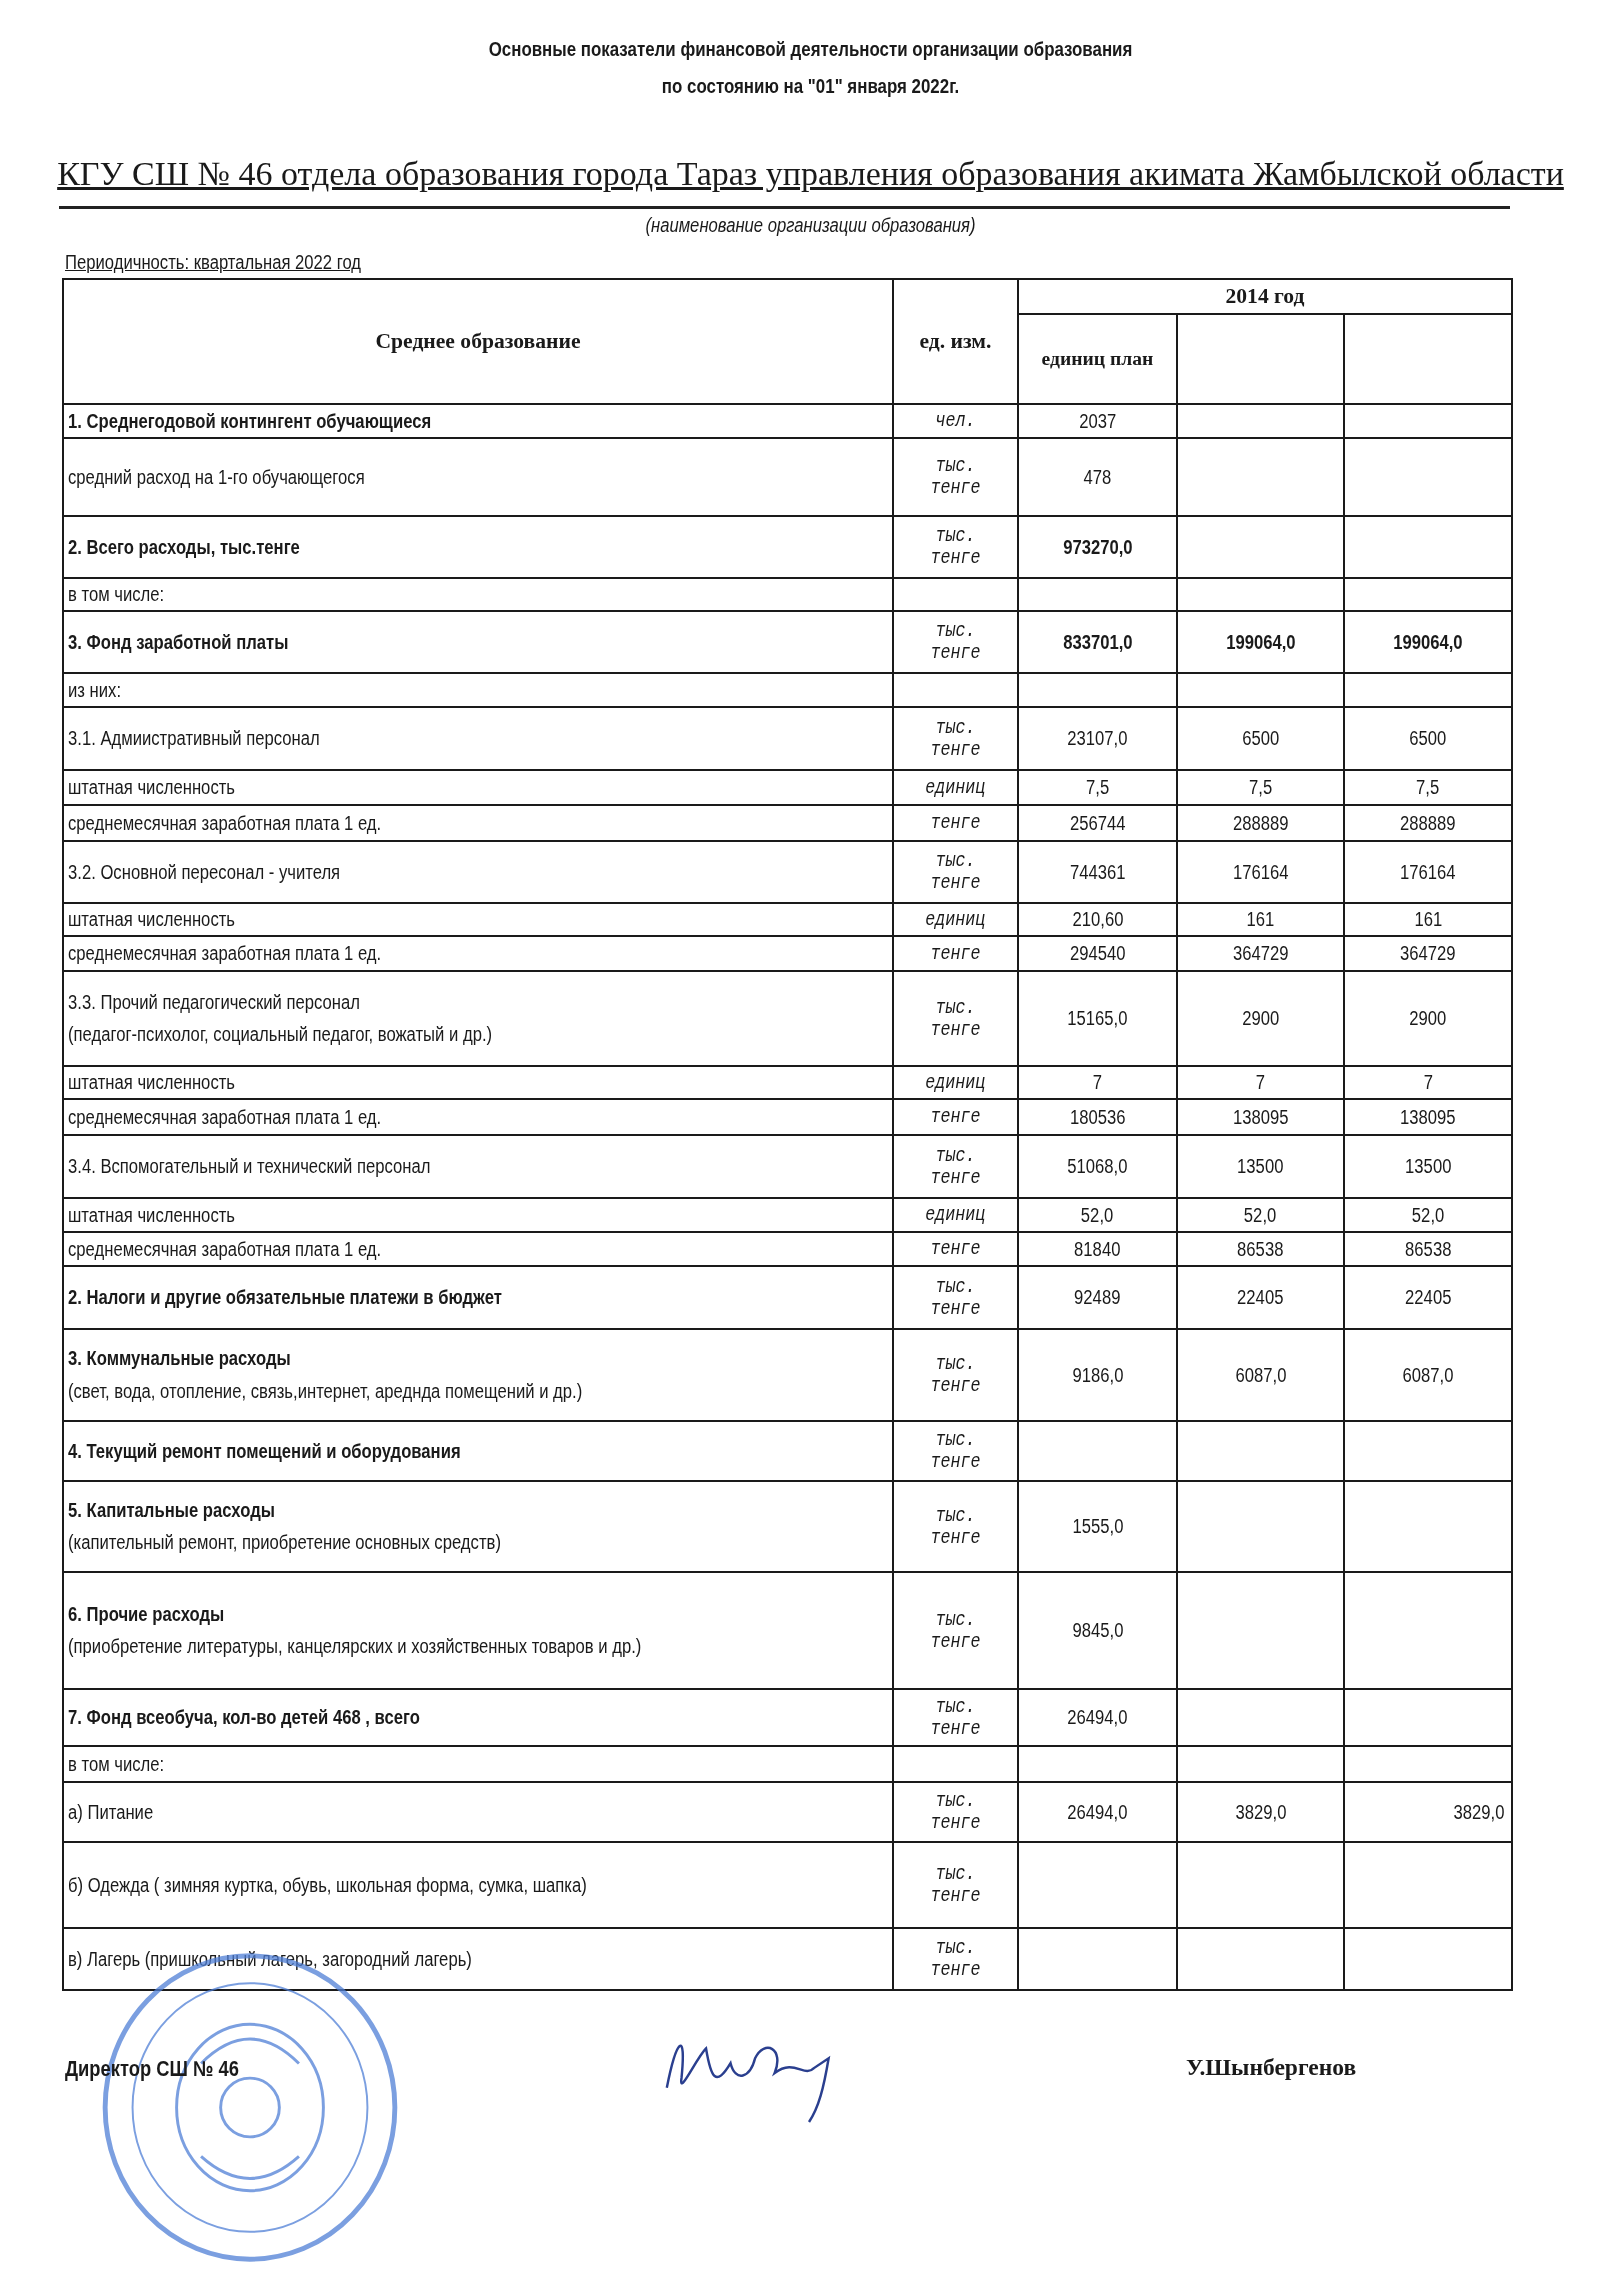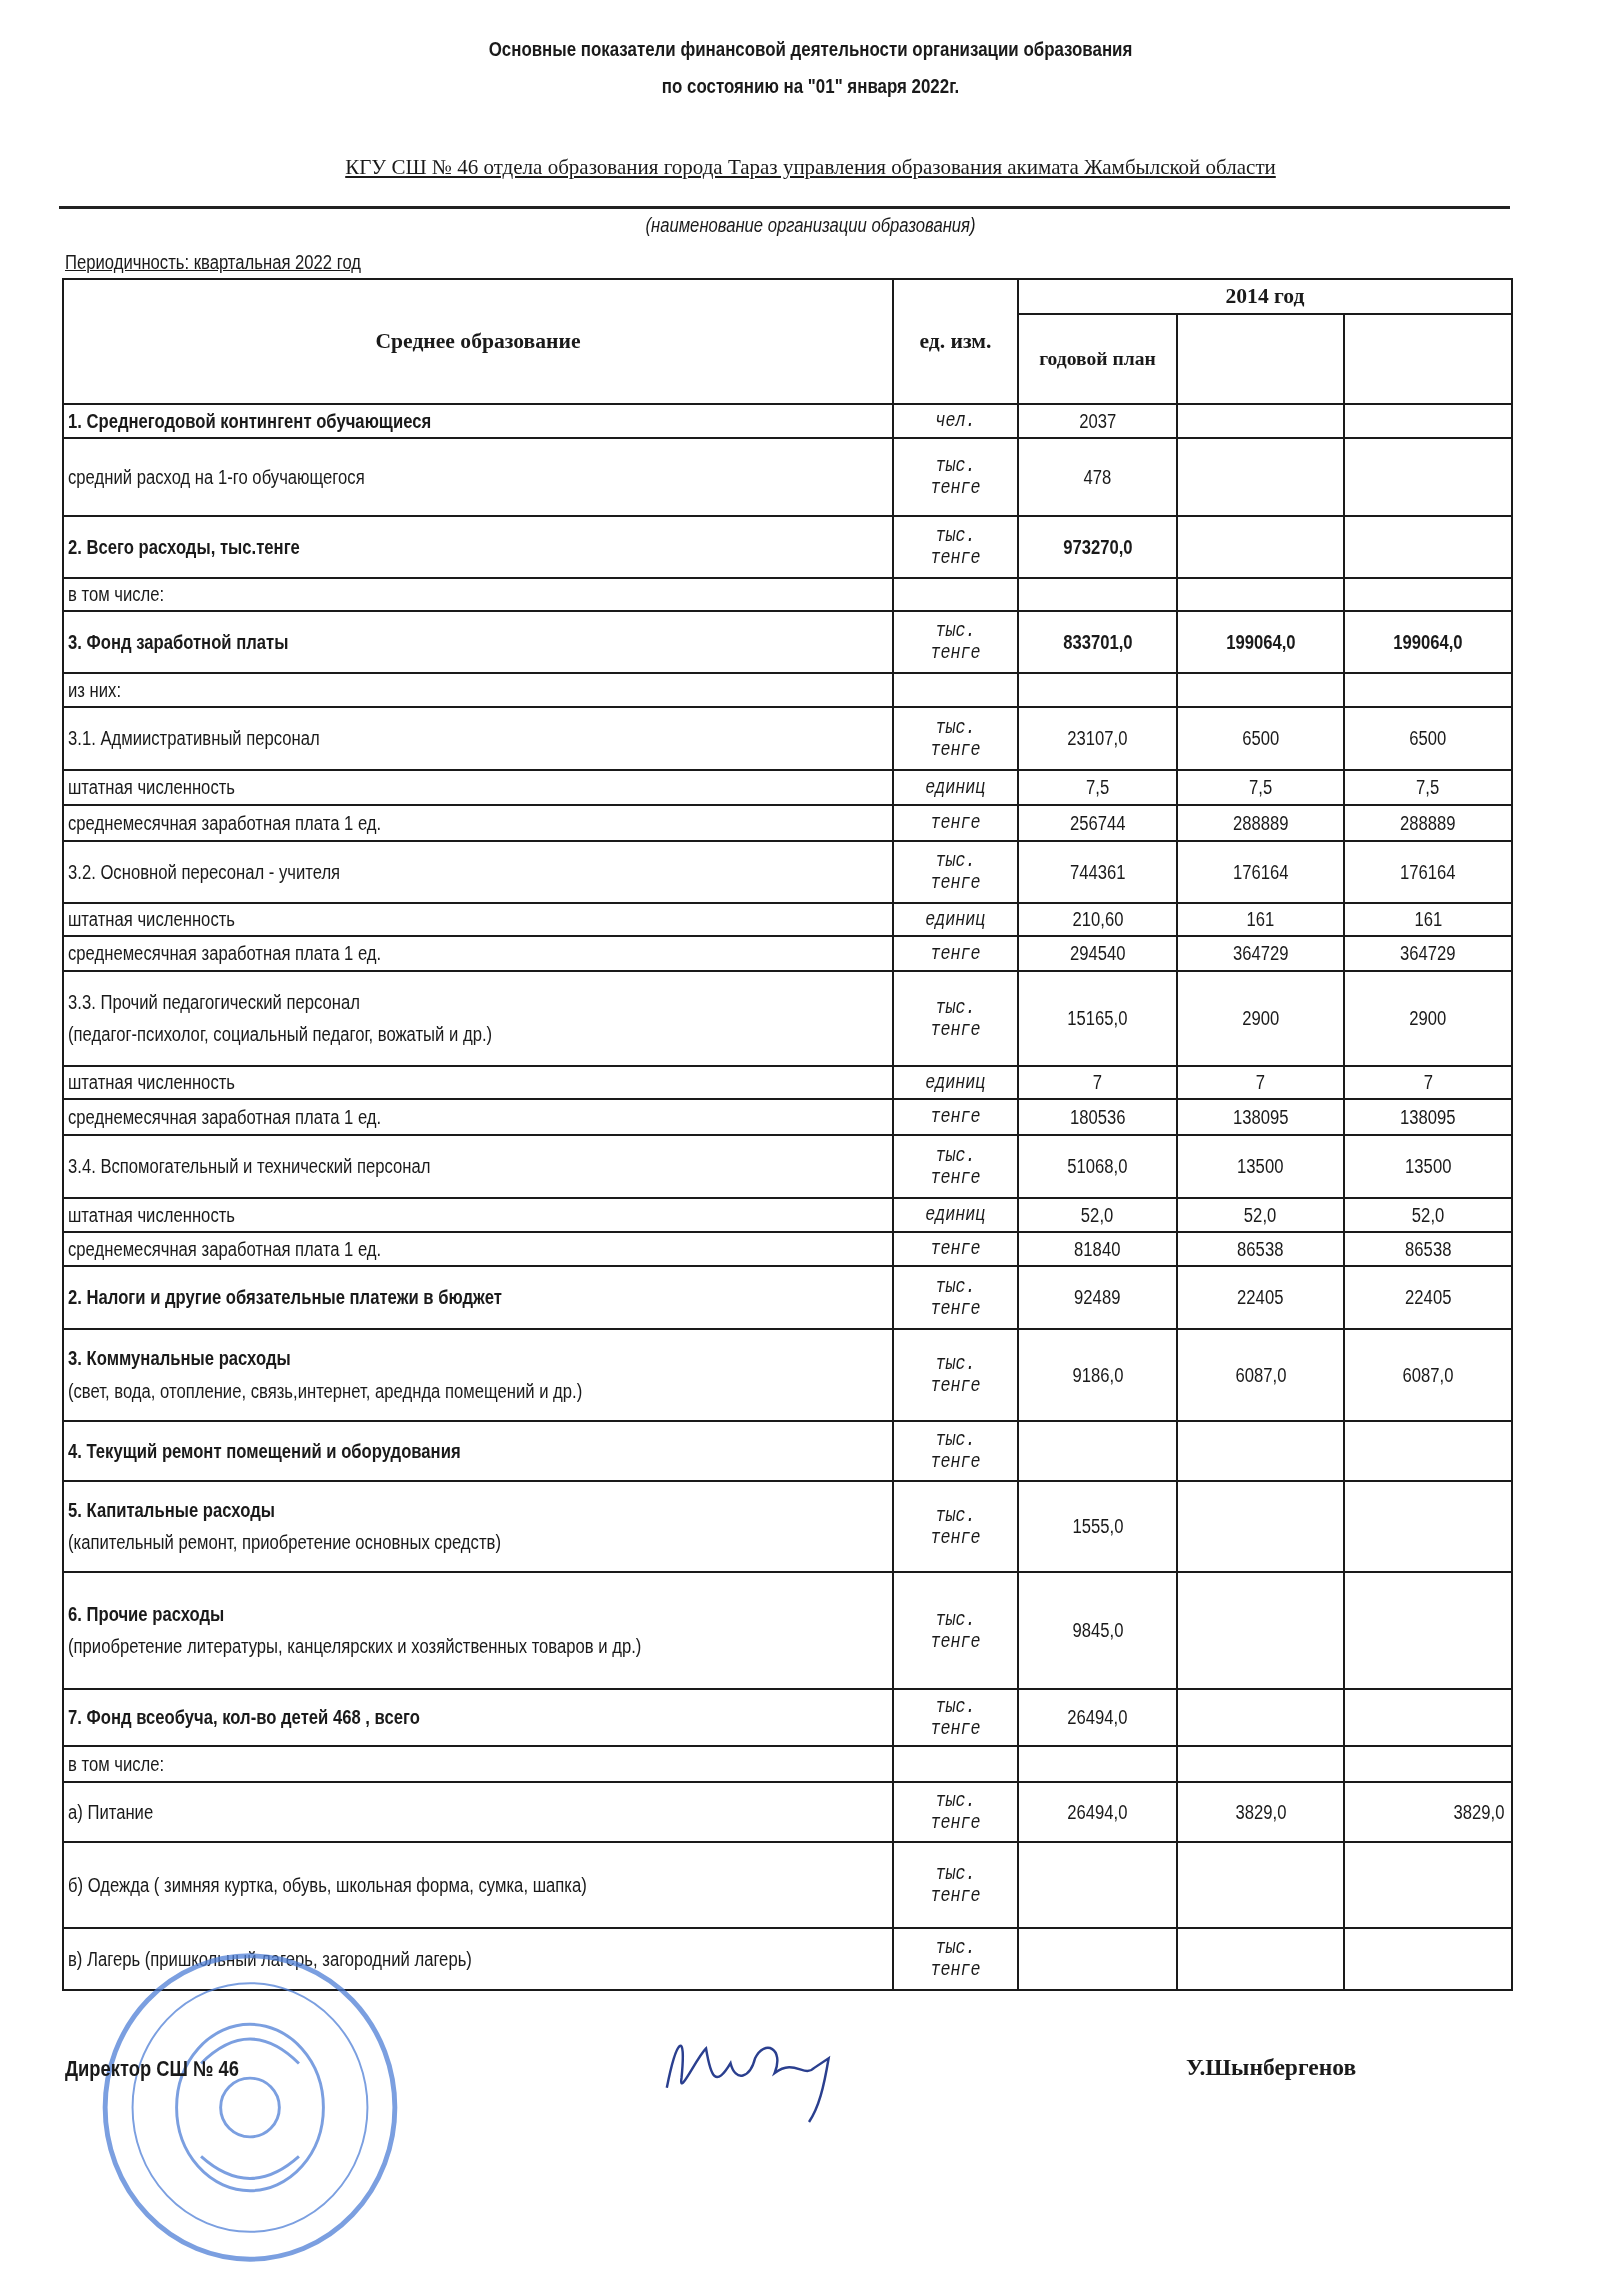--- a/index.html
+++ b/index.html
@@ -1,19 +1,19 @@
 <!DOCTYPE html>
 <html><head>
 <meta charset="utf-8">
 <style>
   html, body { margin:0; padding:0; background:#ffffff; }
   body { width:1621px; height:2292px; position:relative; overflow:hidden; color:#1a1a1a; }
   .abs { position:absolute; }
   .title { left:0; width:1621px; text-align:center; font-family:"Liberation Sans", sans-serif; font-weight:bold; font-size:20.6px; transform:scaleX(0.82); transform-origin:center; }
-  .org { left:0; width:1621px; text-align:center; top:155px; font-family:"Liberation Serif", serif; font-size:21px; }
+  .org { left:0; width:1621px; text-align:center; top:155px; font-family:"Liberation Serif", serif; font-size:34px; }
   .org span { text-decoration:underline; }
   .rule { left:59px; width:1451px; top:206px; height:2.9px; background:#222; }
   .caption { left:0; width:1621px; text-align:center; top:214px; font-family:"Liberation Sans", sans-serif; font-style:italic; font-size:19.6px; transform:scaleX(0.85); }
   .period { left:65px; top:251px; font-family:"Liberation Sans", sans-serif; font-size:19.6px; text-decoration:underline; transform:scaleX(0.85); transform-origin:left; }
   table { position:absolute; left:62px; top:278px; width:1449px; border-collapse:collapse; table-layout:fixed; }
   td, th { border:2px solid #1a1a1a; padding:0 3.9px; font-family:"Liberation Sans", sans-serif; font-size:19.6px; }
   th { font-family:"Liberation Serif", serif; font-weight:bold; text-align:center; font-size:21.6px; }
   th.sub { font-size:19.6px; }
   td.lbl { text-align:left; }
   td.lbl .inner { display:inline-block; transform:scaleX(0.85); transform-origin:left; white-space:nowrap; }
@@ -46,21 +46,21 @@
       <col style="width:167px">
       <col style="width:168px">
   </colgroup>
   <thead>
     <tr style="height:35px">
       <th rowspan="2">Среднее образование</th>
       <th rowspan="2">ед. изм.</th>
       <th colspan="3">2014 год</th>
     </tr>
     <tr style="height:90px">
-      <th class="sub">годовой план</th>
+      <th class="sub">единиц план</th>
       <th class="sub"></th>
       <th class="sub"></th>
     </tr>
   </thead>
   <tbody id="tbody">
       <tr style="height: 34px;">
         <td class="lbl"><span class="inner bold">1. Среднегодовой контингент обучающиеся</span></td>
         <td class="unit"><span class="inner">чел.</span></td>
         <td class="val"><span class="inner">2037</span></td>
         <td class="val"><span class="inner"></span></td>

